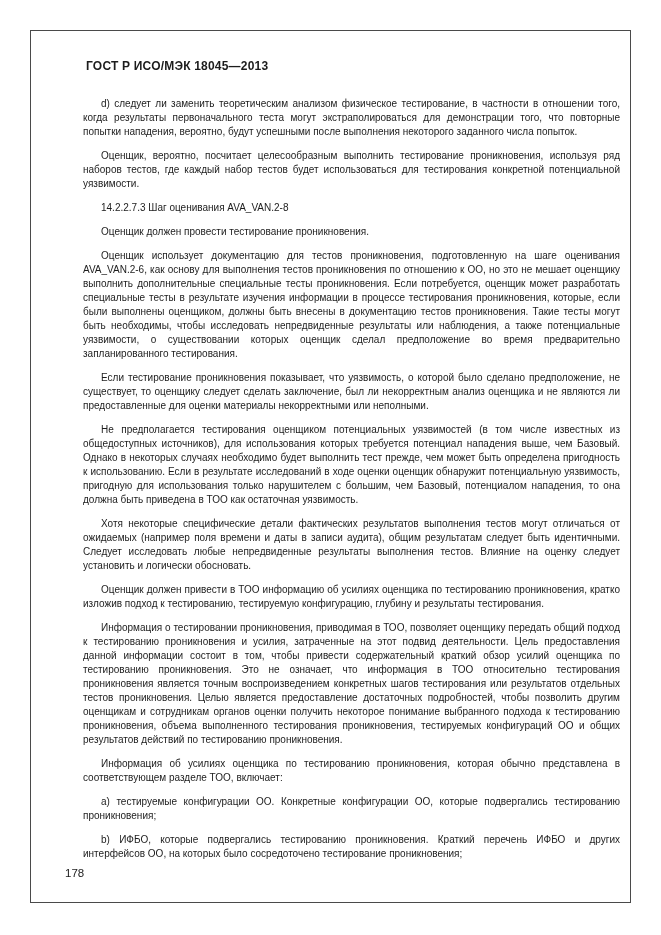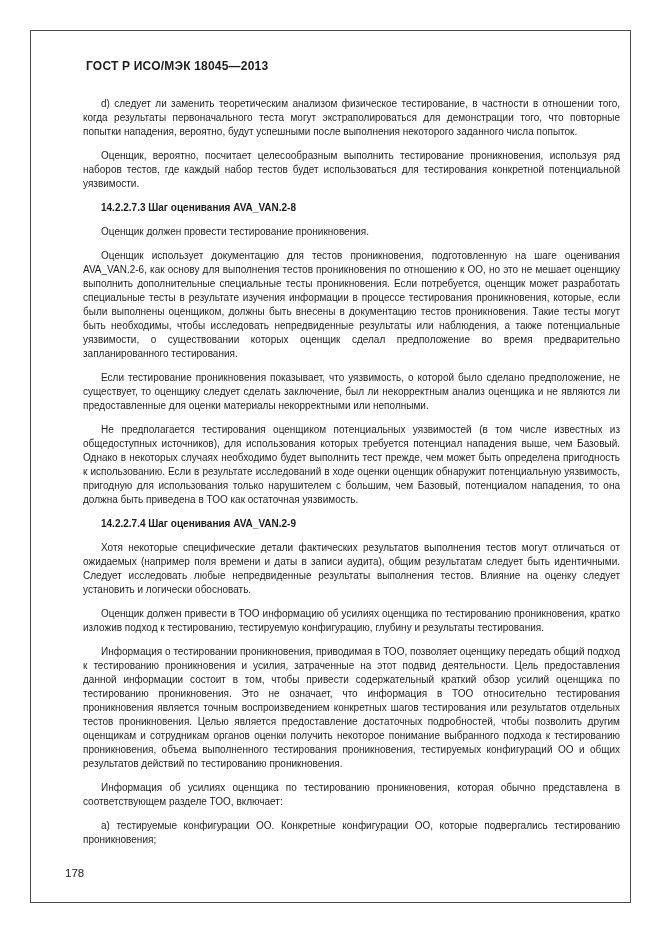--- a/index.html
+++ b/index.html
@@ -39,21 +39,21 @@
     width: 557px;
   }
   .doc-body p {
     font-size: 10px;
     line-height: 14px;
     text-align: justify;
     text-indent: 18px;
     margin: 10px;
   }
   .doc-body p.heading {
-    font-weight: bold;
+    font-weight: normal;
     text-align: left;
   }
   .page-number {
     position: absolute;
     left: 34px;
     top: 836px;
     font-size: 11.5px;
   }
 </style>
 </head>
@@ -64,23 +64,23 @@
   <div class="doc-header">ГОСТ Р ИСО/МЭК 18045—2013</div>
 
   <div class="doc-body">
     <p>d) следует ли заменить теоретическим анализом физическое тестирование, в частности в отношении того, когда результаты первоначального теста могут экстраполироваться для демонстрации того, что повторные попытки нападения, вероятно, будут успешными после выполнения некоторого заданного числа попыток.</p>
     <p>Оценщик, вероятно, посчитает целесообразным выполнить тестирование проникновения, используя ряд наборов тестов, где каждый набор тестов будет использоваться для тестирования конкретной потенциальной уязвимости.</p>
     <p class="heading">14.2.2.7.3 Шаг оценивания AVA_VAN.2-8</p>
     <p>Оценщик должен провести тестирование проникновения.</p>
     <p>Оценщик использует документацию для тестов проникновения, подготовленную на шаге оценивания AVA_VAN.2-6, как основу для выполнения тестов проникновения по отношению к ОО, но это не мешает оценщику выполнить дополнительные специальные тесты проникновения. Если потребуется, оценщик может разработать специальные тесты в результате изучения информации в процессе тестирования проникновения, которые, если были выполнены оценщиком, должны быть внесены в документацию тестов проникновения. Такие тесты могут быть необходимы, чтобы исследовать непредвиденные результаты или наблюдения, а также потенциальные уязвимости, о существовании которых оценщик сделал предположение во время предварительно запланированного тестирования.</p>
     <p>Если тестирование проникновения показывает, что уязвимость, о которой было сделано предположение, не существует, то оценщику следует сделать заключение, был ли некорректным анализ оценщика и не являются ли предоставленные для оценки материалы некорректными или неполными.</p>
     <p>Не предполагается тестирования оценщиком потенциальных уязвимостей (в том числе известных из общедоступных источников), для использования которых требуется потенциал нападения выше, чем Базовый. Однако в некоторых случаях необходимо будет выполнить тест прежде, чем может быть определена пригодность к использованию. Если в результате исследований в ходе оценки оценщик обнаружит потенциальную уязвимость, пригодную для использования только нарушителем с большим, чем Базовый, потенциалом нападения, то она должна быть приведена в ТОО как остаточная уязвимость.</p>
-    <p class="heading">14.2.2.7.4 Шаг оценивания AVA_VAN.2-9</p>
     <p>Хотя некоторые специфические детали фактических результатов выполнения тестов могут отличаться от ожидаемых (например поля времени и даты в записи аудита), общим результатам следует быть идентичными. Следует исследовать любые непредвиденные результаты выполнения тестов. Влияние на оценку следует установить и логически обосновать.</p>
     <p>Оценщик должен привести в ТОО информацию об усилиях оценщика по тестированию проникновения, кратко изложив подход к тестированию, тестируемую конфигурацию, глубину и результаты тестирования.</p>
     <p>Информация о тестировании проникновения, приводимая в ТОО, позволяет оценщику передать общий подход к тестированию проникновения и усилия, затраченные на этот подвид деятельности. Цель предоставления данной информации состоит в том, чтобы привести содержательный краткий обзор усилий оценщика по тестированию проникновения. Это не означает, что информация в ТОО относительно тестирования проникновения является точным воспроизведением конкретных шагов тестирования или результатов отдельных тестов проникновения. Целью является предоставление достаточных подробностей, чтобы позволить другим оценщикам и сотрудникам органов оценки получить некоторое понимание выбранного подхода к тестированию проникновения, объема выполненного тестирования проникновения, тестируемых конфигураций ОО и общих результатов действий по тестированию проникновения.</p>
     <p>Информация об усилиях оценщика по тестированию проникновения, которая обычно представлена в соответствующем разделе ТОО, включает:</p>
     <p>a) тестируемые конфигурации ОО. Конкретные конфигурации ОО, которые подвергались тестированию проникновения;</p>
+    <p>b) ИФБО, которые подвергались тестированию проникновения. Краткий перечень ИФБО и других интерфейсов ОО, на которых было сосредоточено тестирование проникновения;</p>
   </div>
 
   <div class="page-number">178</div>
 
 </div>
 
 </body></html>

